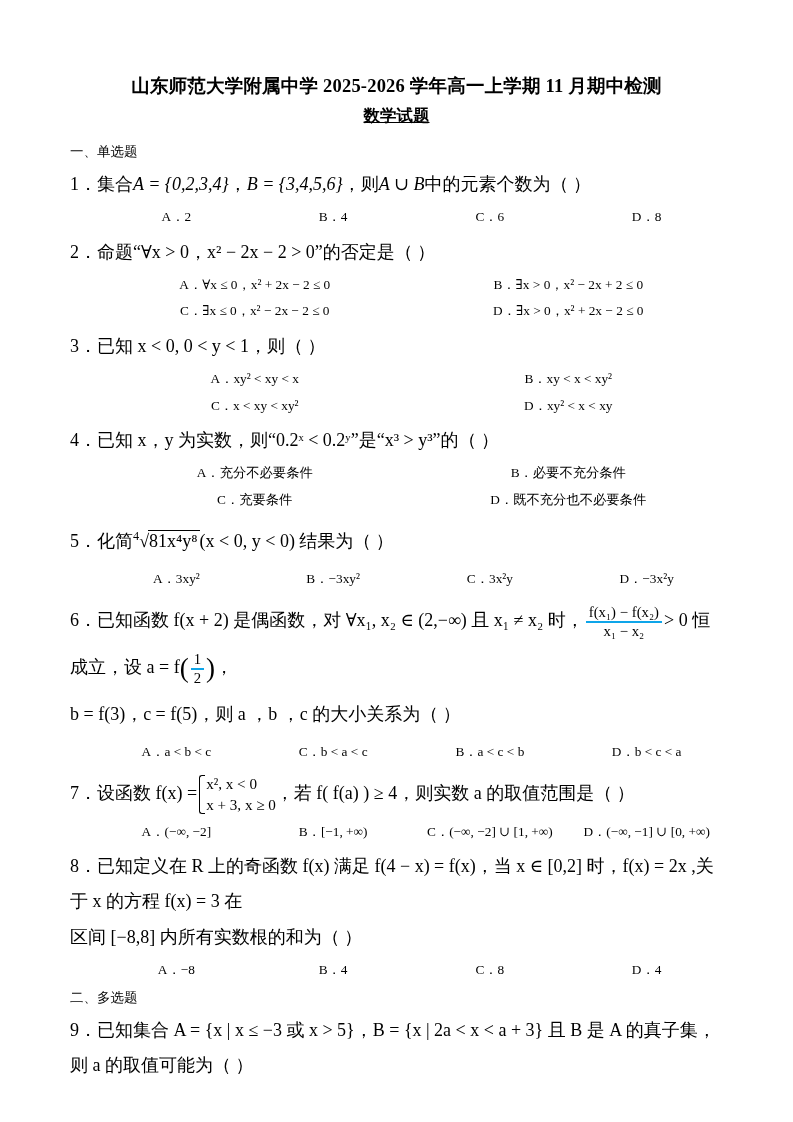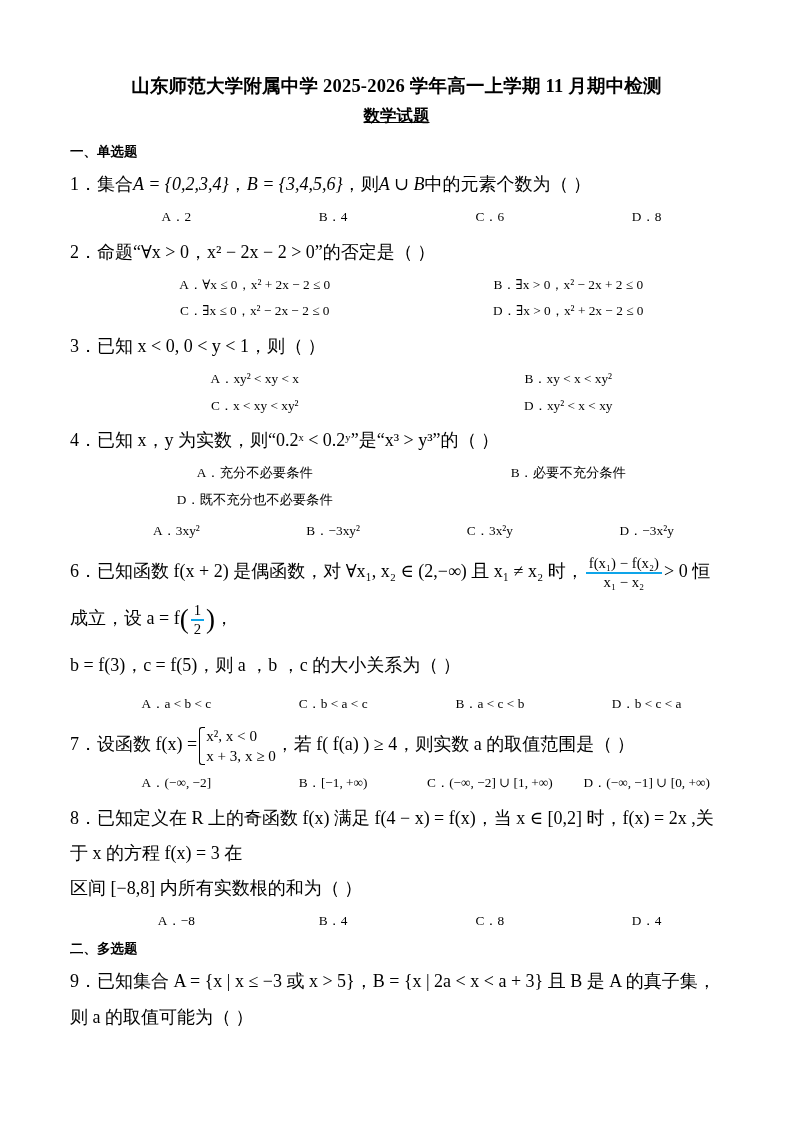--- a/index.html
+++ b/index.html
@@ -33,21 +33,21 @@
   .doc-subtitle {
     text-align: center;
     font-size: 16.5px;
     font-weight: bold;
     line-height: 1.6;
     margin: 0 0 14px 0;
     text-decoration: underline;
   }
   .section-head {
     font-size: 13.5px;
-    font-weight: bold;
+    font-weight: normal;
     font-family: "Liberation Sans", "DejaVu Sans", sans-serif;
     margin: 6px 0 6px 2px;
   }
   .q {
     font-size: 18px;
     line-height: 1.95;
     margin: 0 0 2px 0;
   }
   .q-stem {
     display: block;
@@ -168,23 +168,29 @@
   </div>
 
   <div class="q">
     <span class="q-stem">
       <span>4．</span><span>已知 x，y 为实数，则“0.2ˣ &lt; 0.2ʸ”是“x³ &gt; y³”的（   ）</span>
     </span>
   </div>
   <div class="opts cols2">
     <span class="opt">A．充分不必要条件</span>
     <span class="opt">B．必要不充分条件</span>
+    <span class="opt">C．充要条件</span>
     <span class="opt">D．既不充分也不必要条件</span>
   </div>
 
+  <div class="q tall">
+    <span class="q-stem">
+      <span>5．</span><span>化简</span><span class="sqrt"><sup>4</sup>√<span class="radicand">81x⁴y⁸</span></span><span>(x &lt; 0, y &lt; 0) 结果为（   ）</span>
+    </span>
+  </div>
   <div class="opts cols4">
     <span class="opt">A．3xy²</span>
     <span class="opt">B．−3xy²</span>
     <span class="opt">C．3x²y</span>
     <span class="opt">D．−3x²y</span>
   </div>
 
   <div class="q tall">
     <span class="q-stem">
       <span>6．</span><span>已知函数 f(x + 2) 是偶函数，对 ∀x₁, x₂ ∈ (2,−∞) 且 x₁ ≠ x₂ 时，</span><span class="frac"><span class="num">f(x₁) − f(x₂)</span><span class="den">x₁ − x₂</span></span><span>&gt; 0 恒成立，设 a = f</span><span class="big-paren">(</span><span class="frac"><span class="num">1</span><span class="den">2</span></span><span class="big-paren">)</span>，

